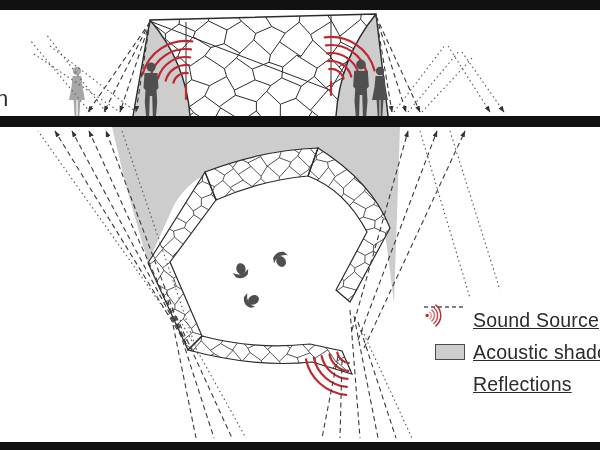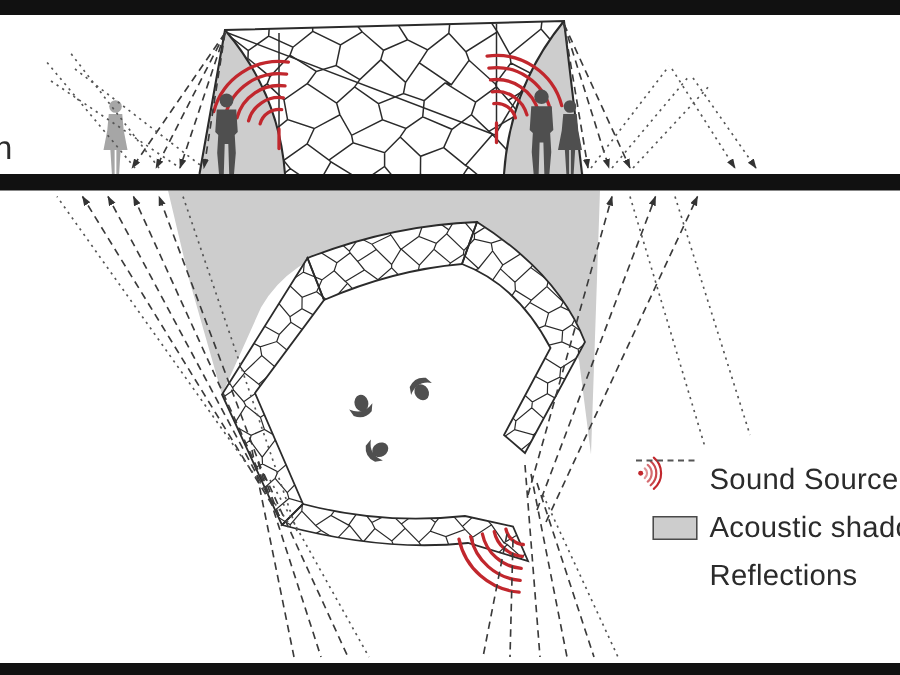--- a/index.html
+++ b/index.html
@@ -3,21 +3,21 @@
 <meta charset="utf-8">
 <style>
   html,body{margin:0;padding:0;background:#fff;}
   .stage{position:relative;width:600px;height:450px;overflow:hidden;background:#fff;
          font-family:"Liberation Sans",sans-serif;}
   svg{position:absolute;left:0;top:0;}
   .side-label{position:absolute;left:-4px;top:86px;font-size:22px;color:var(--text,#2b2b2b);}
   .legend{position:absolute;left:423px;top:304px;display:flex;flex-direction:column;}
   .legend-row{display:flex;align-items:center;height:32px;white-space:nowrap;}
   .legend-icon{width:50px;display:flex;align-items:center;justify-content:flex-start;flex:0 0 50px;}
-  .legend-label{font-size:19.5px;color:var(--text,#2b2b2b);letter-spacing:.2px;}
+  .legend-label{font-size:19.5px;color:var(--text,#2b2b2b);letter-spacing:.2px;text-decoration:underline;}
   .shadow-swatch{width:28px;height:14px;background:var(--shadow,#cdcdcd);border:1.6px solid #4a4a4a;margin-left:12px;}
   .mesh path{fill:none;stroke:var(--line,#2b2b2b);}
   .band{fill:#ffffff;}
   .band-stroke{fill:none;stroke:var(--line,#2b2b2b);stroke-width:1.2;}
   .gray{fill:var(--shadow,#cdcdcd);}
   .outline{fill:none;stroke:var(--line,#2b2b2b);stroke-width:1.4;}
   .seam{stroke:var(--line,#2b2b2b);stroke-width:1;fill:none;}
   .red{stroke:var(--accent,#c1272d);fill:none;stroke-width:2.2;stroke-linecap:round;}
   .dashray{stroke:#3a3a3a;stroke-width:1.1;fill:none;stroke-dasharray:5,3.5;}
   .dotray{stroke:#555;stroke-width:1.1;fill:none;stroke-dasharray:1.5,3;}

